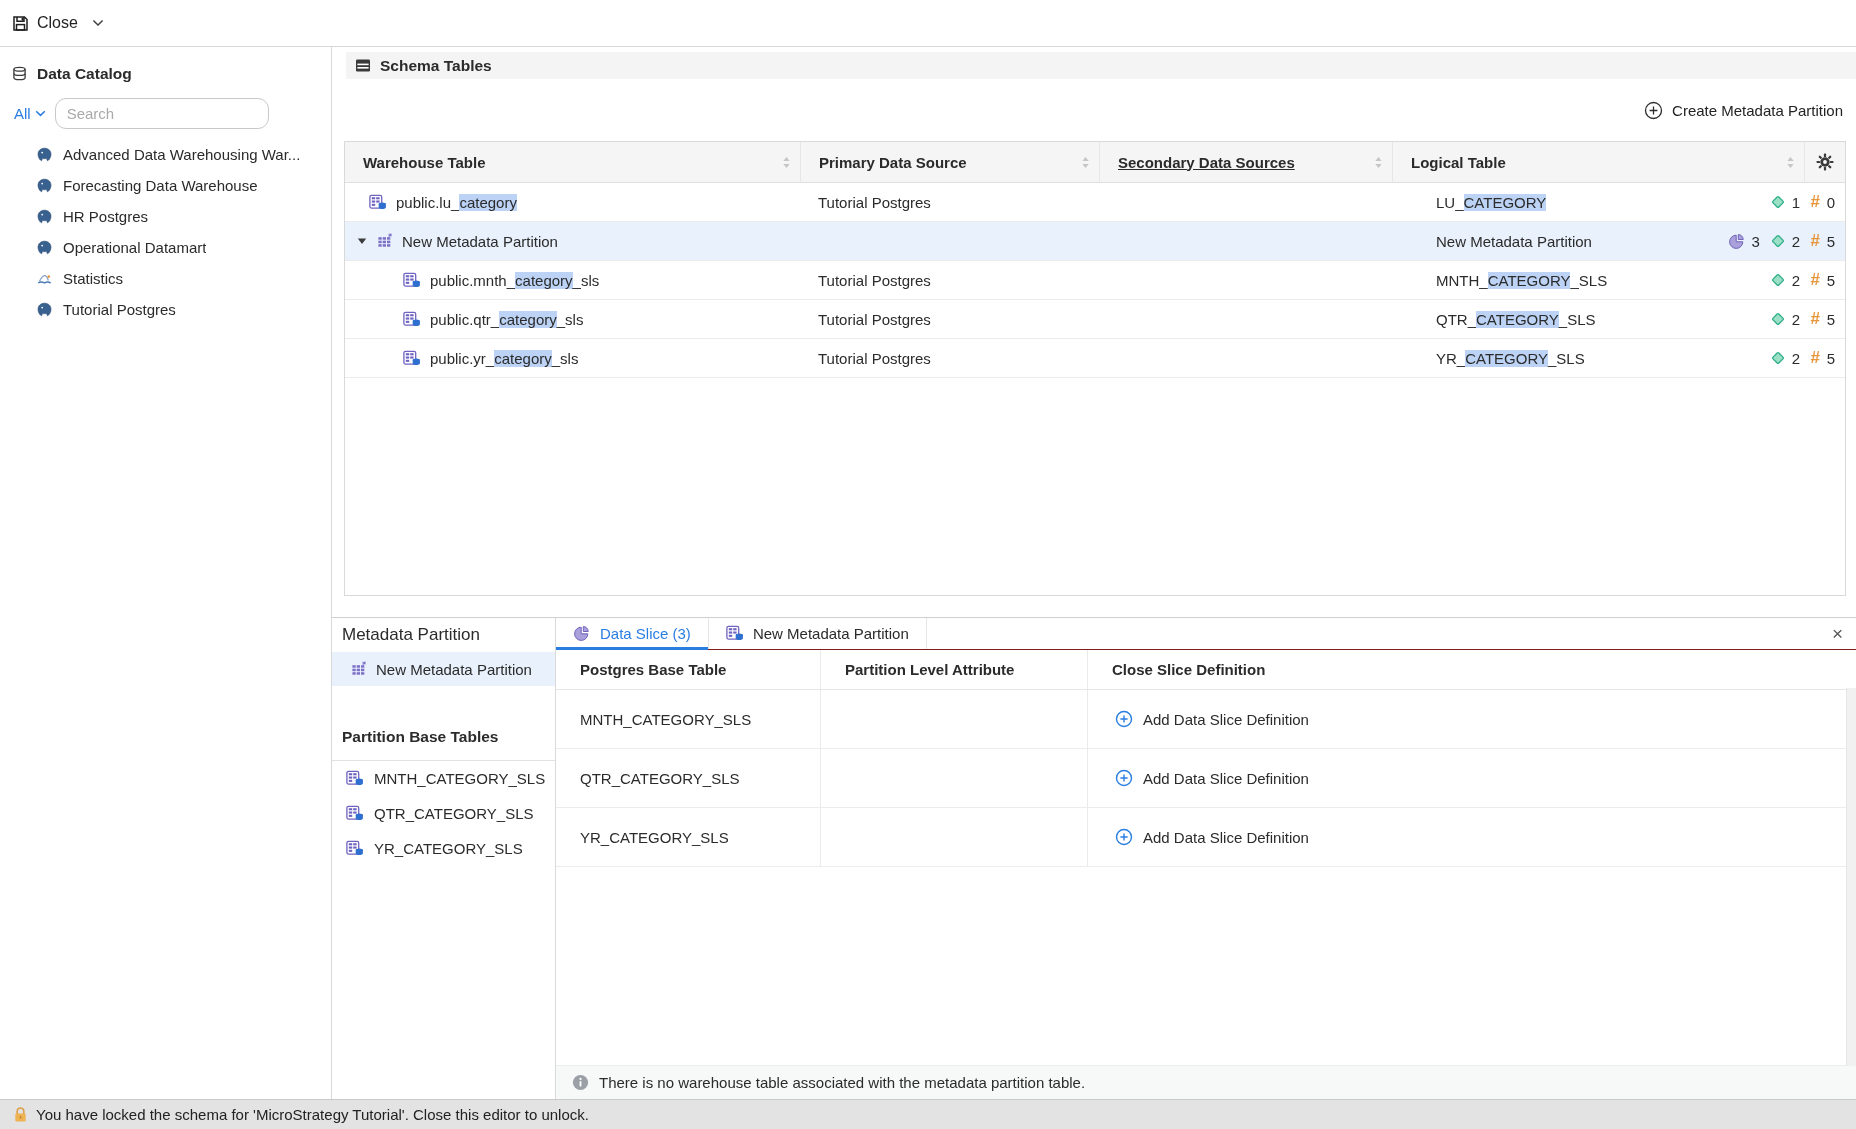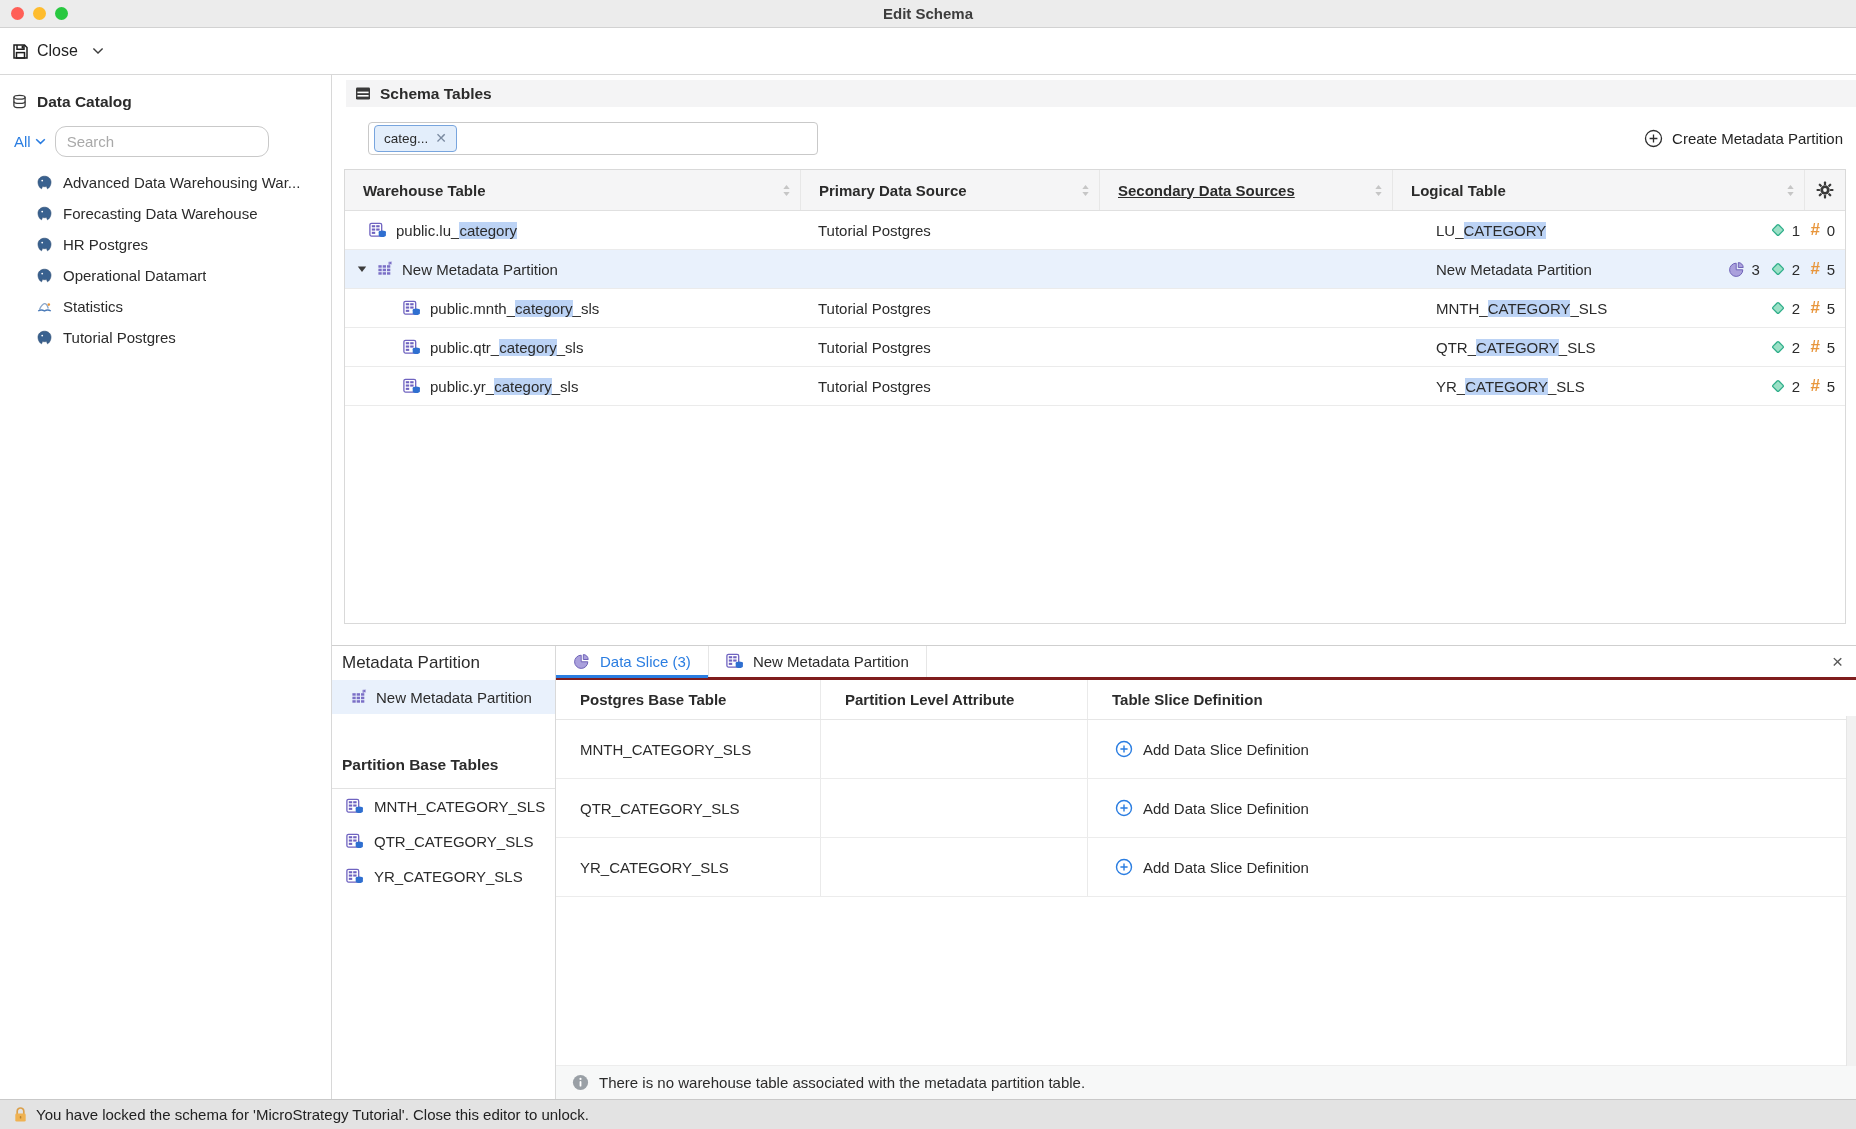--- a/index.html
+++ b/index.html
@@ -73,21 +73,21 @@
   .bottom{flex:1;border-top:1px solid #cfcfcf;display:flex;min-height:0;}
   .part-panel{width:223px;flex:0 0 auto;display:flex;flex-direction:column;box-sizing:border-box;background:#fff;}
   .pp-title{height:34px;display:flex;align-items:center;padding-left:10px;font-weight:normal;font-size:17px;flex:0 0 auto;}
   .pp-selected{height:34px;background:#e9f1fc;display:flex;align-items:center;gap:9px;padding-left:19px;flex:0 0 auto;}
   .pp-subtitle{height:46px;display:flex;align-items:center;padding-left:10px;font-weight:bold;
                font-size:15.5px;border-bottom:1px solid #e2e2e2;flex:0 0 auto;margin-top:28px;}
   .pp-add{height:42px;display:flex;align-items:center;gap:10px;padding-left:14px;margin-top:4px;flex:0 0 auto;}
   .pp-item{height:35px;display:flex;align-items:center;gap:10px;padding-left:14px;flex:0 0 auto;}
   
   .slice-panel{flex:1;border-left:1px solid #d9d9d9;display:flex;flex-direction:column;min-width:0;position:relative;background:#fff;}
-  .tabstrip{height:31px;flex:0 0 auto;display:flex;align-items:stretch;border-bottom:3px solid #7f1d1d;}
+  .tabstrip{height:31px;flex:0 0 auto;display:flex;align-items:stretch;border-bottom:1px solid #7f1d1d;}
   .tab{display:flex;align-items:center;gap:9px;padding:0 17px;border-right:1px solid #e6e6e6;
        font-size:15px;position:relative;cursor:default;white-space:nowrap;}
   .tab.active{color:#2a7de1;}
   .tab.active::after{content:"";position:absolute;left:0;right:0;bottom:-1px;height:3px;background:#2a7de1;}
   .tab-close{margin-left:auto;display:flex;align-items:center;padding-right:13px;color:#5a5a5a;
              font-size:19px;line-height:1;cursor:default;}
   .slice-head{height:39px;flex:0 0 auto;display:flex;font-weight:bold;font-size:15px;border-bottom:1px solid #e6e6e6;}
   .sh,.sc{display:flex;align-items:center;padding-left:24px;box-sizing:border-box;min-width:0;}
   .s1{width:265px;border-right:1px solid #eaeaea;}
   .s2{width:267px;border-right:1px solid #eaeaea;}
@@ -101,28 +101,20 @@
   
   .statusbar{height:29px;flex:0 0 auto;background:#e3e3e3;border-top:1px solid #c9c9c9;
              display:flex;align-items:center;gap:8px;padding-left:13px;font-size:15px;color:#222;}
   svg{display:block;}
 </style>
 </head>
 <body>
 
 <div class="app">
 
-  <div class="titlebar">
-    <div class="lights">
-      <div class="light red"></div>
-      <div class="light yellow"></div>
-      <div class="light green"></div>
-    </div>
-    <div class="win-title">Edit Schema</div>
-  </div>
 
   <div class="toolbar">
     <span>
       <svg width="17" height="17" viewBox="0 0 17 17" fill="none" stroke="#1f1f1f" stroke-width="1.5">
         <path d="M2 2h10.5L15 4.5V15H2z"></path>
         <path d="M5 2v4.3h7V2"></path>
         <rect x="9.6" y="2.6" width="1.9" height="3" fill="#1f1f1f" stroke="none"></rect>
         <rect x="4.5" y="9.6" width="8" height="5.4"></rect>
       </svg>
     </span>
@@ -224,26 +216,20 @@
             <svg width="16" height="15" viewBox="0 0 16 15">
               <rect x="1" y="1.6" width="14" height="11.8" rx="1.2" fill="#3a3a3a"></rect>
               <rect x="2.4" y="5.6" width="11.2" height="1.6" fill="#fff"></rect>
               <rect x="2.4" y="9" width="11.2" height="1.6" fill="#fff"></rect>
             </svg>
           </span>
           <span>Schema Tables</span>
         </div>
 
         <div class="controls">
-          <div class="tag-input">
-            <span class="tag">
-              <span>categ...</span>
-              <span class="tag-x">✕</span>
-            </span>
-          </div>
           <div class="create-btn">
             <span>
               <svg width="19" height="19" viewBox="0 0 19 19" fill="none" stroke="#2c2c2c" stroke-width="1.3">
                 <circle cx="9.5" cy="9.5" r="8"></circle>
                 <path d="M9.5 5.6v7.8M5.6 9.5h7.8"></path>
               </svg>
             </span>
             <span>Create Metadata Partition</span>
           </div>
         </div>
@@ -609,21 +595,21 @@
               <span class="tab-close">×</span>
             </div>
           <div class="slice-head" id="slice-head">
               <div class="sh s1">
                 <span>Postgres Base Table</span>
               </div>
               <div class="sh s2">
                 <span>Partition Level Attribute</span>
               </div>
               <div class="sh s3">
-                <span>Table Slice Definition</span>
+                <span>Close Slice Definition</span>
               </div>
             </div>
           <div id="slice-rows">
               <div class="srow">
                 <div class="sc s1">
                   <span>MNTH_CATEGORY_SLS</span>
                 </div>
                 <div class="sc s2">
                   <span></span>
                 </div>

